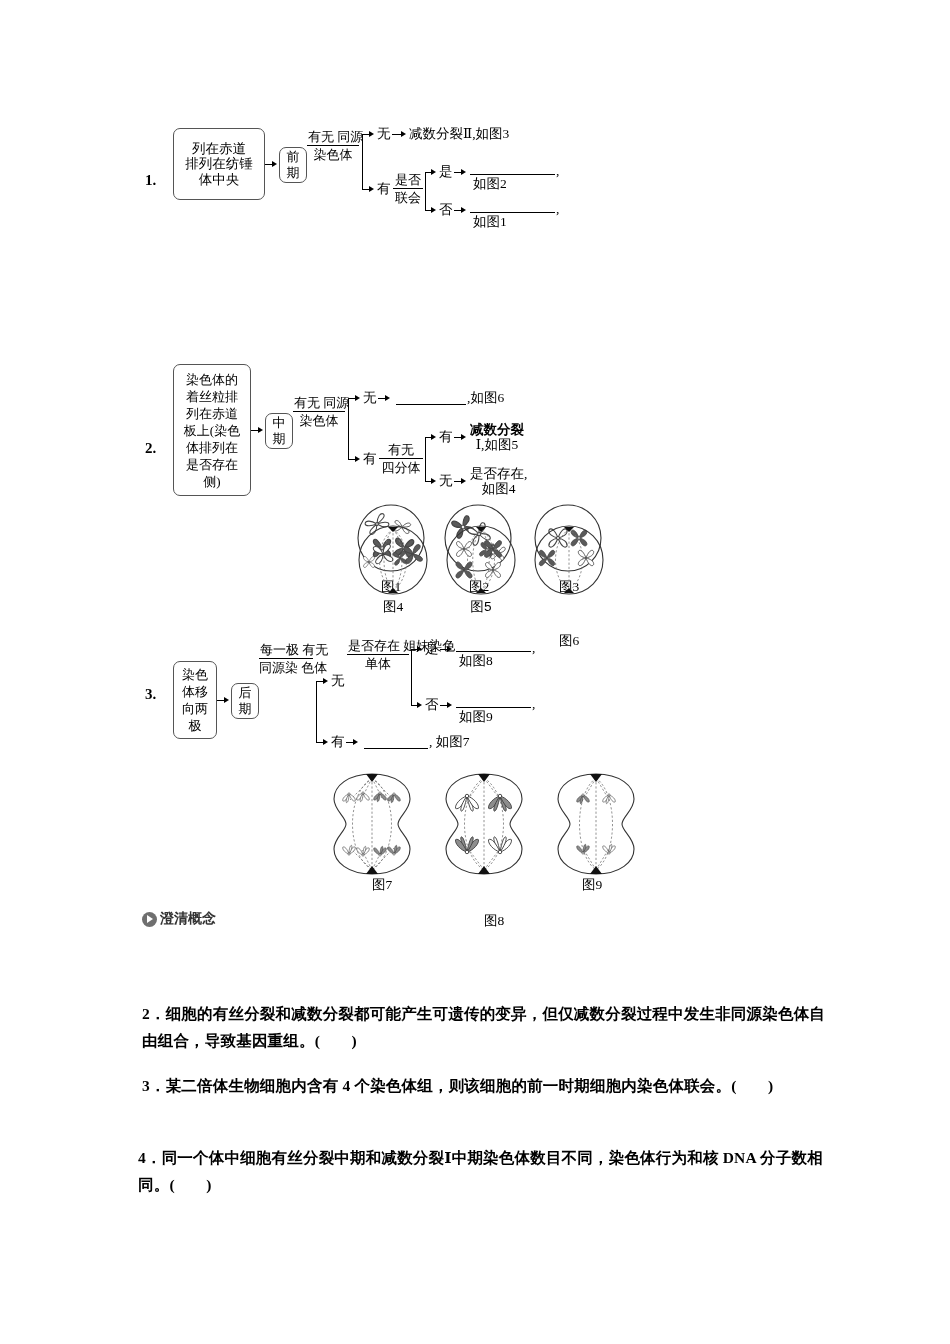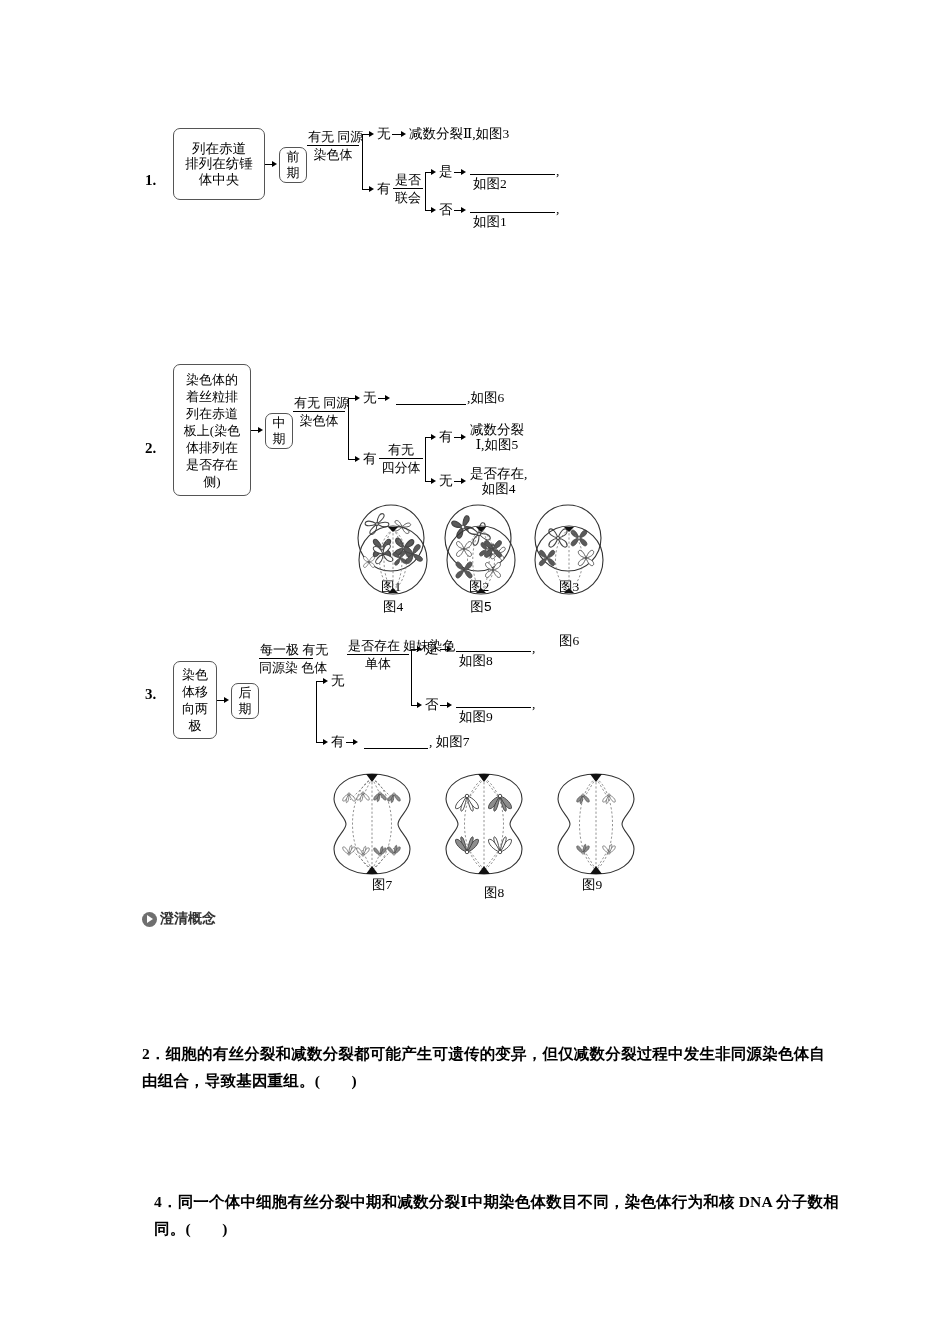--- a/index.html
+++ b/index.html
@@ -325,21 +325,21 @@
     <div class="vline" style="left:425px; top:437px; height:44px;"></div>
     <div class="hline" style="left:425px; top:437px; width:8px;"></div>
     <div class="arrow" style="left:431px; top:434px;"></div>
     <div class="hline" style="left:425px; top:481px; width:8px;"></div>
     <div class="arrow" style="left:431px; top:478px;"></div>
 
     <div class="lbl" style="left:439px; top:429px;">有</div>
     <div class="hline" style="left:454px; top:437px; width:10px;"></div>
     <div class="arrow" style="left:461px; top:434px;"></div>
     <div class="lbl" style="left:470px; top:422px;">
-      <span style="display:block;">减数分裂</span>
+      <span style="display:block;font-weight:bold;">减数分裂</span>
       <span style="display:block;">Ⅰ,如图5</span>
     </div>
 
     <div class="lbl" style="left:439px; top:473px;">无</div>
     <div class="hline" style="left:454px; top:481px; width:10px;"></div>
     <div class="arrow" style="left:461px; top:478px;"></div>
     <div class="lbl" style="left:470px; top:466px;">
       <span style="display:block;">是否存在,</span>
       <span style="display:block;">如图4</span>
     </div>
@@ -635,21 +635,21 @@
         </g>
         <g transform="translate(66,82) scale(0.95) rotate(180)">
           <path d="M0,0 C-4,9 -9,15 -12,13 C-13,9 -7,2 0,0 Z" fill="#fff"></path>
           <path d="M0,0 C-2,10 -4,16 -6,16 C-8,14 -4,5 0,0 Z" fill="#fff"></path>
           <path d="M0,0 C2,10 4,16 6,16 C8,14 4,5 0,0 Z" fill="#fff"></path>
           <path d="M0,0 C4,9 9,15 12,13 C13,9 7,2 0,0 Z" fill="#fff"></path>
           <circle cx="0" cy="0" r="1.8" fill="#fff"></circle>
         </g>
       </g>
     </svg>
-    <div class="cap" style="left:464px; top:884px; width:60px;">图8</div>
+    <div class="cap" style="left:464px; top:912px; width:60px;">图8</div>
 
     <svg class="cellfig" style="left:546px; top:770px;" width="100" height="108" viewBox="0 0 100 108">
       <path d="M50,4 C74,4 88,16 88,29 C88,40 76,47 76,54 C76,61 88,68 88,79
                C88,92 74,104 50,104 C26,104 12,92 12,79 C12,68 24,61 24,54
                C24,47 12,40 12,29 C12,16 26,4 50,4 Z" fill="none" stroke="#333" stroke-width="1.1"></path>
       <g fill="none" stroke="#777" stroke-width="0.8" stroke-dasharray="2.2,2">
         <path d="M50,8 C28,24 28,84 50,100"></path>
         <path d="M50,8 C72,24 72,84 50,100"></path>
         <path d="M50,8 L50,100"></path>
         <path d="M50,8 L38,28 M50,8 L62,28"></path>
@@ -685,16 +685,17 @@
       </g>
     </svg>
     <div class="cap" style="left:562px; top:876px; width:60px;">图9</div>
   </div>
 
   <div class="sectionhead" style="left:142px; top:910px;">
     <span class="bullet-icon"></span>
     <span>澄清概念</span>
   </div>
 
-  <div class="qitem" style="left:142px; top:1000px;margin-top:40px;">2．细胞的有丝分裂和减数分裂都可能产生可遗传的变异，但仅减数分裂过程中发生非同源染色体自由组合，导致基因重组。(　　)</div>
-  <div class="qitem" style="left:154px; top:1144px;margin-top:44px;">4．同一个体中细胞有丝分裂中期和减数分裂Ⅰ中期染色体数目不同，染色体行为和核 DNA 分子数相同。(　　)</div>
+  <div class="qitem" style="left:142px; top:1000px;">2．细胞的有丝分裂和减数分裂都可能产生可遗传的变异，但仅减数分裂过程中发生非同源染色体自由组合，导致基因重组。(　　)</div>
+  <div class="qitem" style="left:142px; top:1072px;">3．某二倍体生物细胞内含有 4 个染色体组，则该细胞的前一时期细胞内染色体联会。(　　)</div>
+  <div class="qitem" style="left:138px; top:1144px;">4．同一个体中细胞有丝分裂中期和减数分裂Ⅰ中期染色体数目不同，染色体行为和核 DNA 分子数相同。(　　)</div>
 
 </div>
 
 </body></html>

